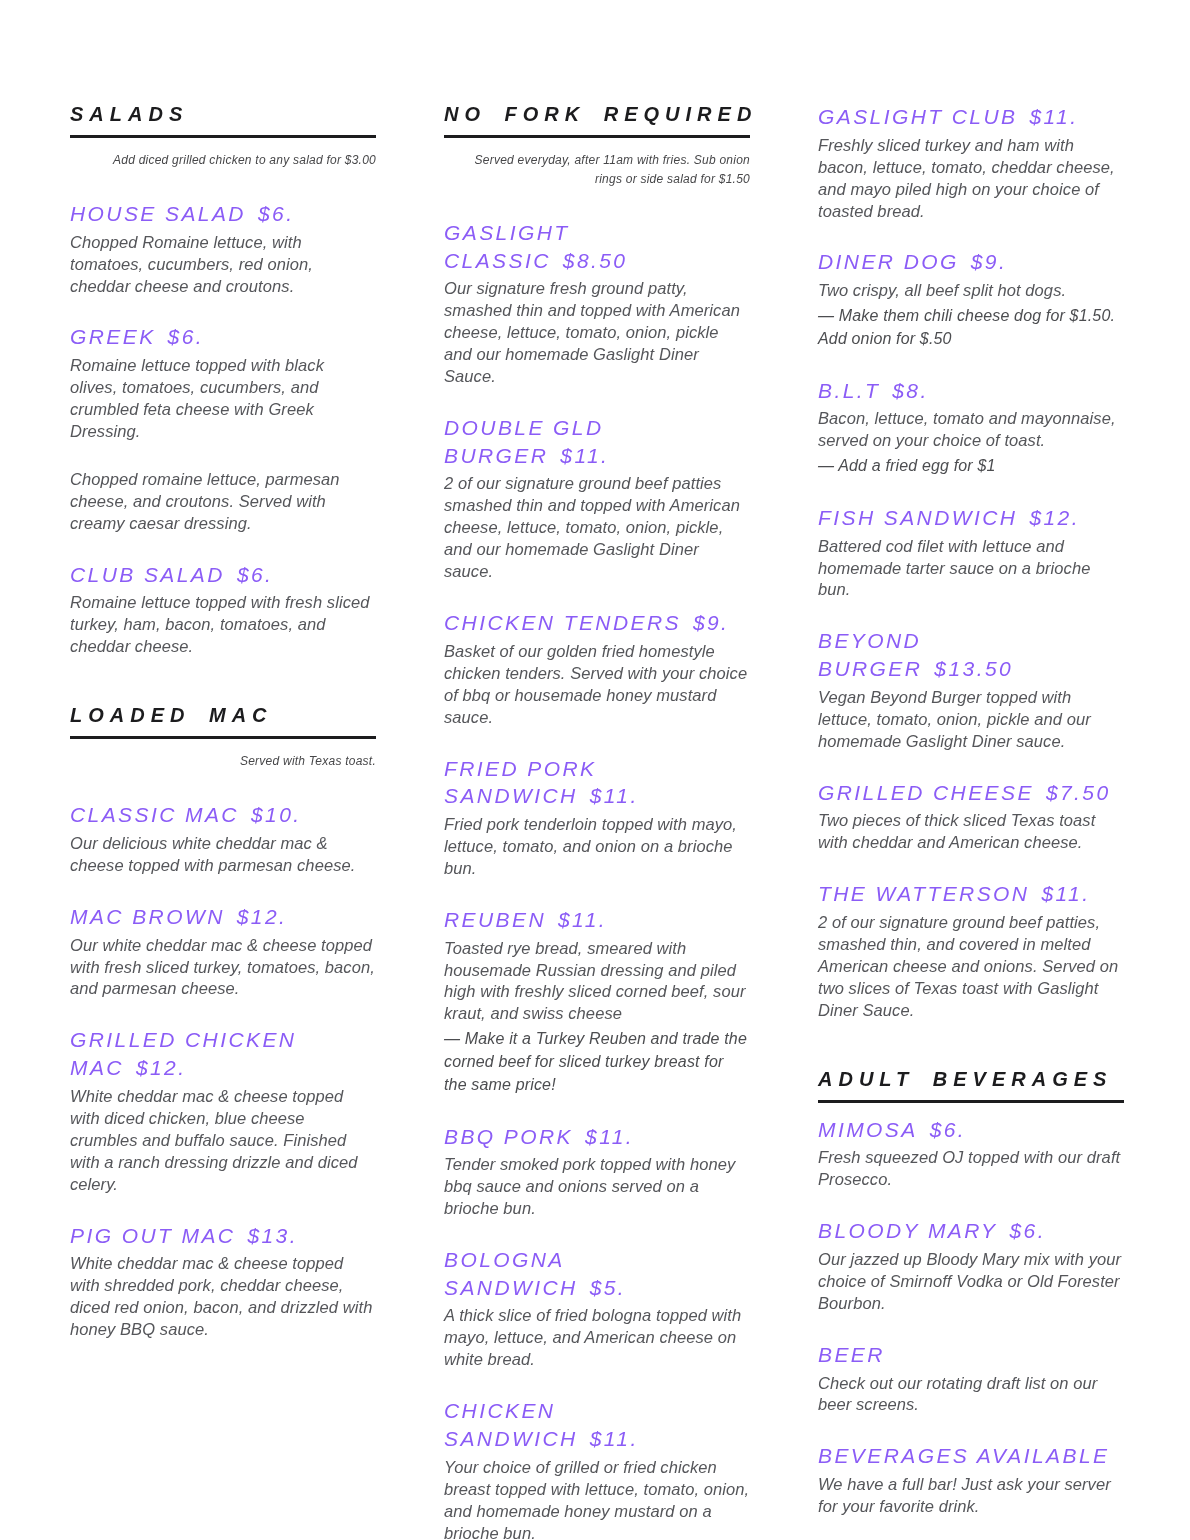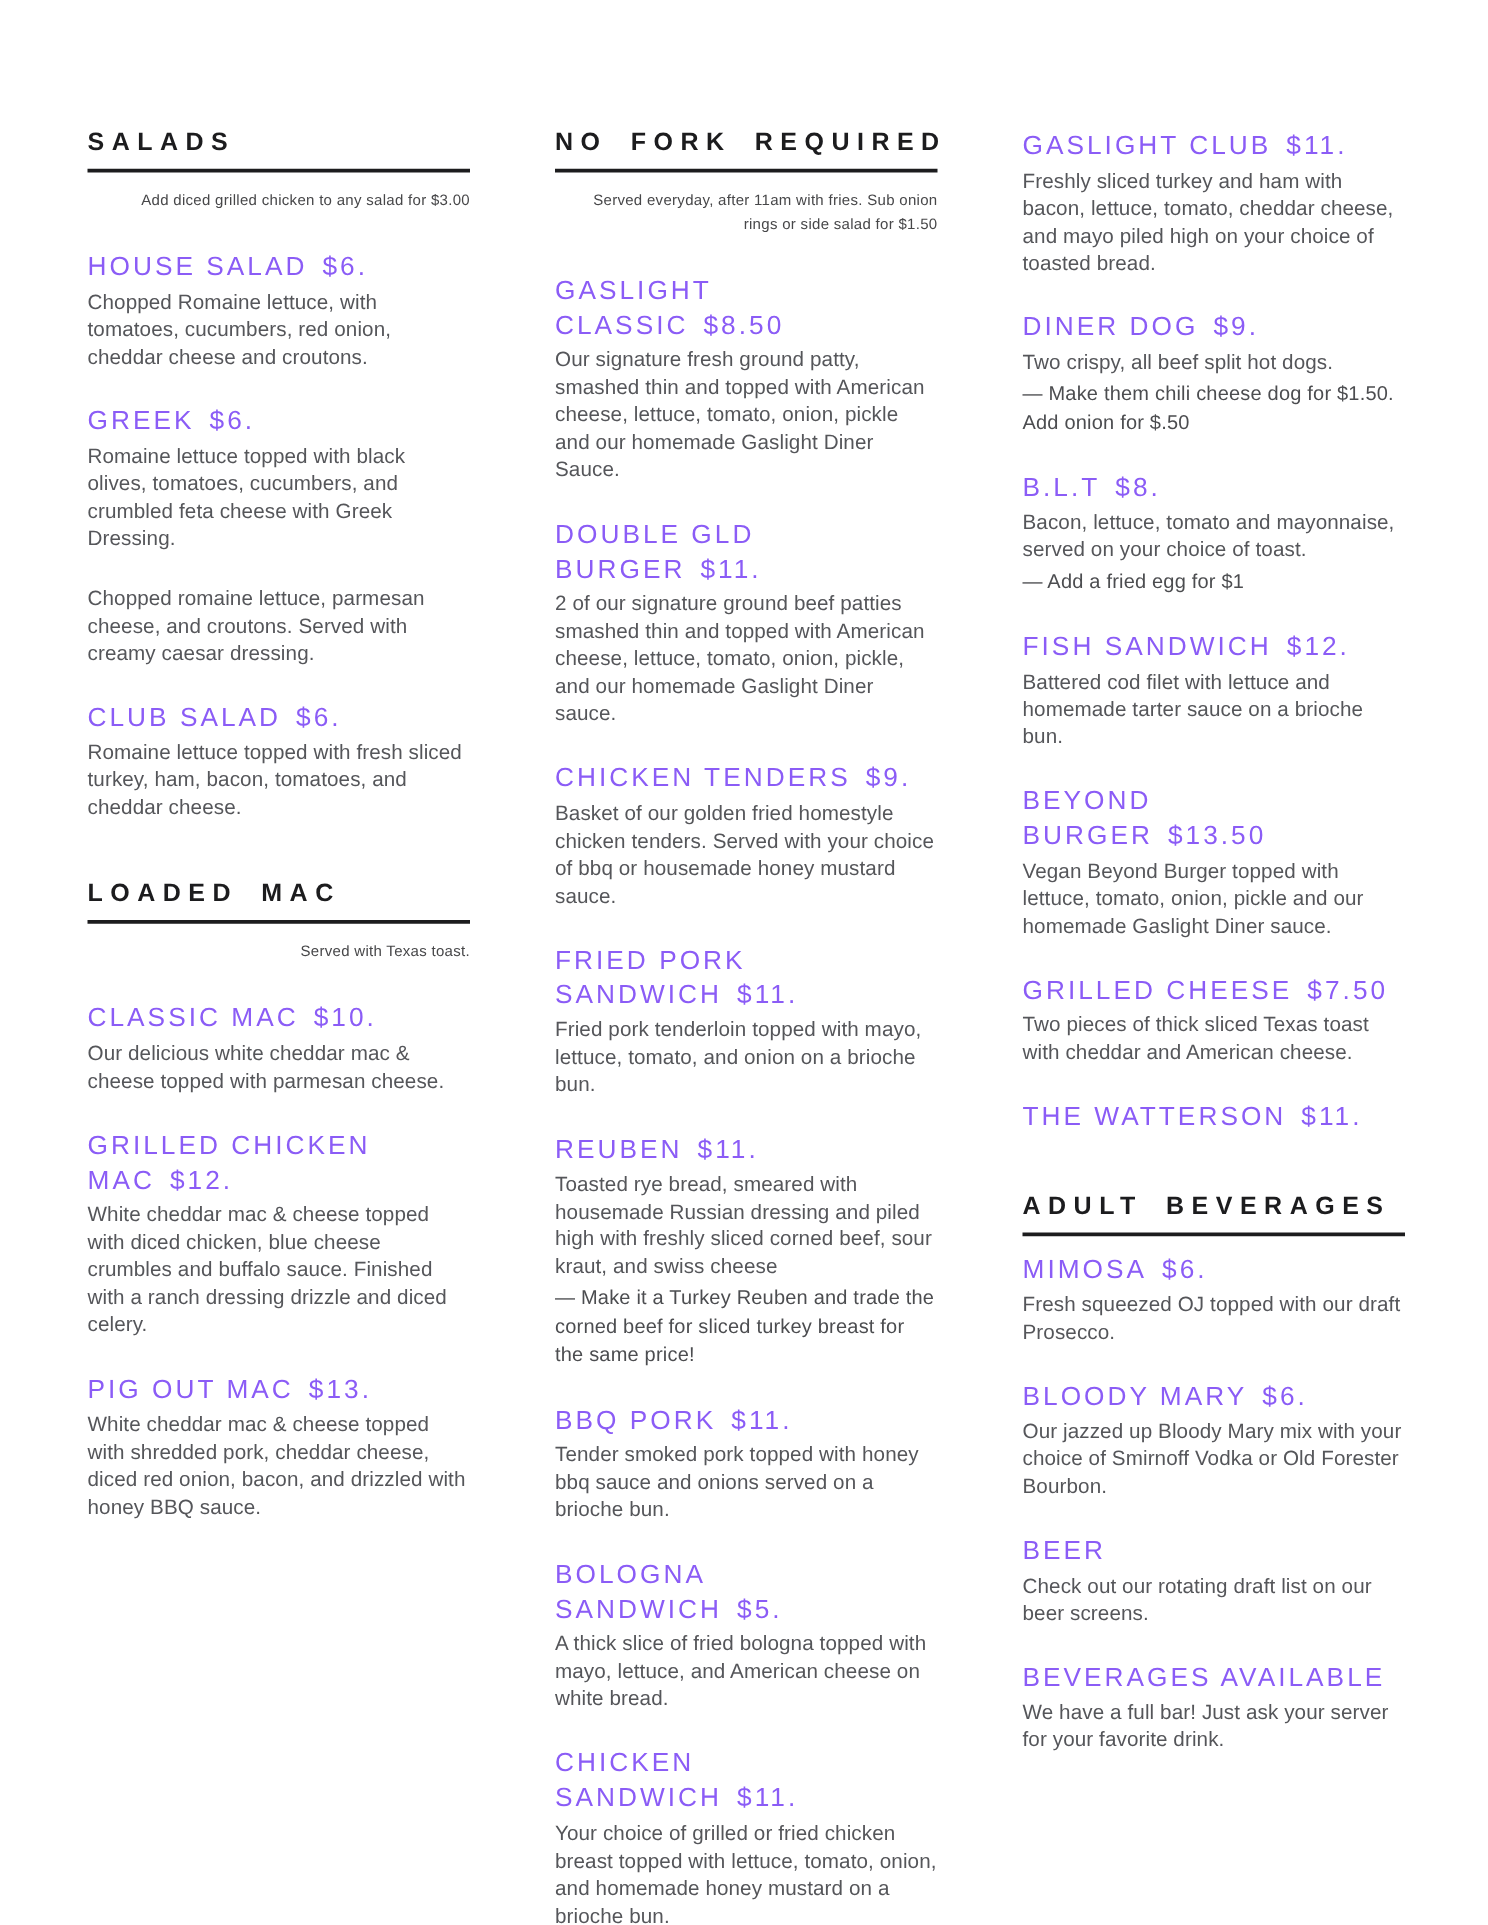--- a/index.html
+++ b/index.html
@@ -13,21 +13,21 @@
   .page {
     display: flex;
     padding: 103px 64px 0 70px;
     gap: 68px;
     align-items: flex-start;
   }
   .col {
     flex: 0 0 306px;
     width: 306px;
   }
-  .section { margin-bottom: 46px; }
+  .section { margin-bottom: 46px; font-style: italic; }
   .section-title {
     font-size: 20px;
     font-weight: 700;
     letter-spacing: 0.30em;
     word-spacing: 0.35em;
     color: var(--ink, #1c1c1e);
     padding-bottom: 9px;
     border-bottom: 3px solid var(--ink, #1c1c1e);
     margin-bottom: 13px;
     white-space: nowrap;
@@ -90,20 +90,24 @@
         </div>
       </section>
       <section class="section">
         <h2 class="section-title">LOADED MAC</h2>
         <p class="section-intro">Served with Texas toast.</p>
         <div class="item">
           <h3 class="item-head"><span class="item-name">CLASSIC MAC</span><span class="item-price">$10.</span></h3>
           <p class="item-desc">Our delicious white cheddar mac &amp; cheese topped with parmesan cheese.</p>
         </div>
         <div class="item">
+          <h3 class="item-head"><span class="item-name">MAC BROWN</span><span class="item-price">$12.</span></h3>
+          <p class="item-desc">Our white cheddar mac &amp; cheese topped with fresh sliced turkey, tomatoes, bacon, and parmesan cheese.</p>
+        </div>
+        <div class="item">
           <h3 class="item-head"><span class="item-name">GRILLED CHICKEN MAC</span><span class="item-price">$12.</span></h3>
           <p class="item-desc">White cheddar mac &amp; cheese topped with diced chicken, blue cheese crumbles and buffalo sauce. Finished with a ranch dressing drizzle and diced celery.</p>
         </div>
         <div class="item">
           <h3 class="item-head"><span class="item-name">PIG OUT MAC</span><span class="item-price">$13.</span></h3>
           <p class="item-desc">White cheddar mac &amp; cheese topped with shredded pork, cheddar cheese, diced red onion, bacon, and drizzled with honey BBQ sauce.</p>
         </div>
       </section>
     </div>
     <div class="col">
@@ -168,20 +172,21 @@
         <div class="item">
           <h3 class="item-head"><span class="item-name">BEYOND BURGER</span><span class="item-price">$13.50</span></h3>
           <p class="item-desc">Vegan Beyond Burger topped with lettuce, tomato, onion, pickle and our homemade Gaslight Diner sauce.</p>
         </div>
         <div class="item">
           <h3 class="item-head"><span class="item-name">GRILLED CHEESE</span><span class="item-price">$7.50</span></h3>
           <p class="item-desc">Two pieces of thick sliced Texas toast with cheddar and American cheese.</p>
         </div>
         <div class="item">
           <h3 class="item-head"><span class="item-name">THE WATTERSON</span><span class="item-price">$11.</span></h3>
+          <p class="item-desc">2 of our signature ground beef patties, smashed thin, and covered in melted American cheese and onions. Served on two slices of Texas toast with Gaslight Diner Sauce.</p>
         </div>
       </section>
       <section class="section">
         <h2 class="section-title">ADULT BEVERAGES</h2>
         <div class="item">
           <h3 class="item-head"><span class="item-name">MIMOSA</span><span class="item-price">$6.</span></h3>
           <p class="item-desc">Fresh squeezed OJ topped with our draft Prosecco.</p>
         </div>
         <div class="item">
           <h3 class="item-head"><span class="item-name">BLOODY MARY</span><span class="item-price">$6.</span></h3>

